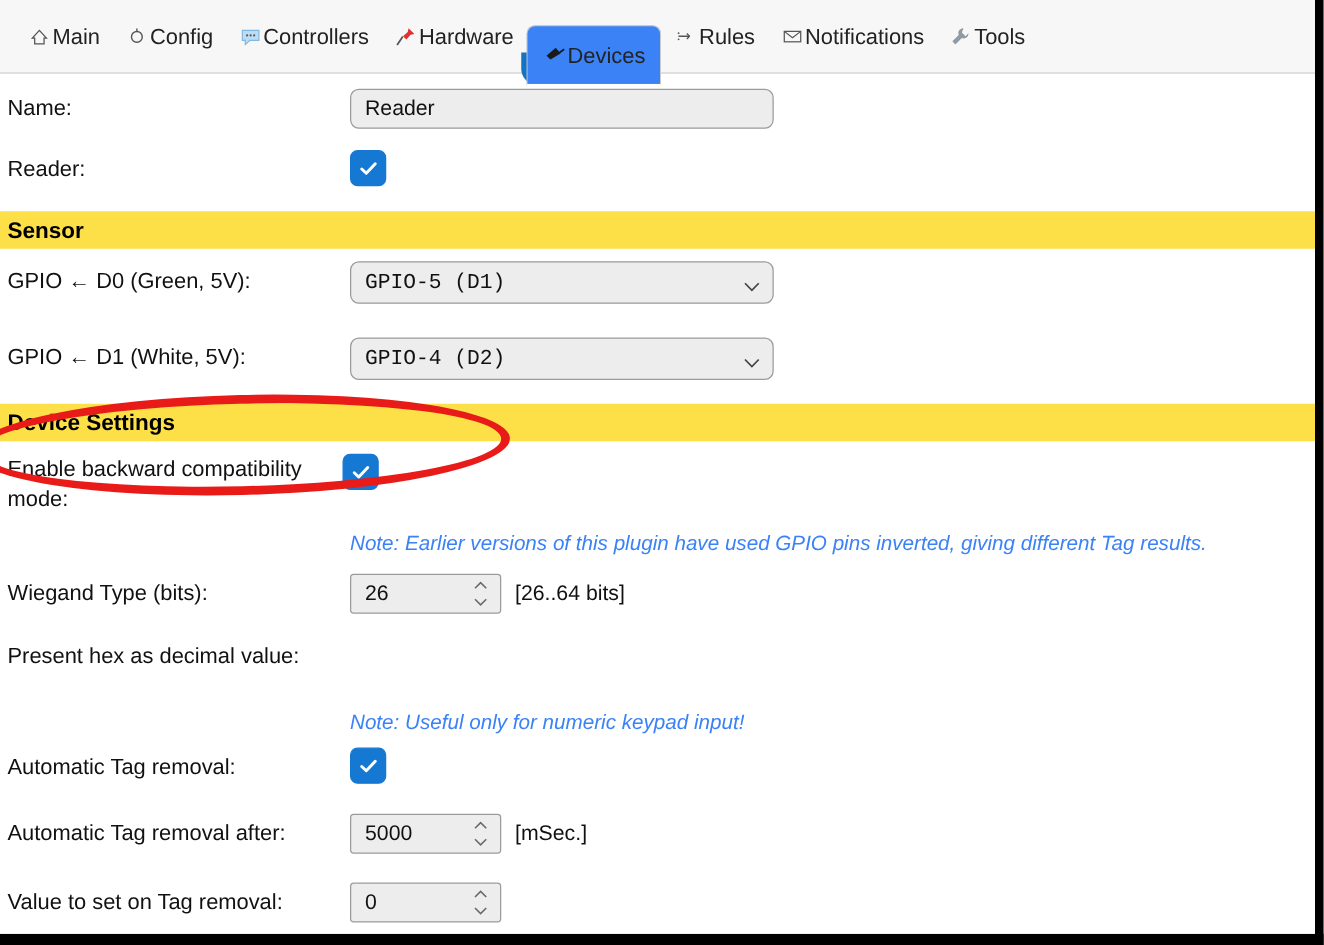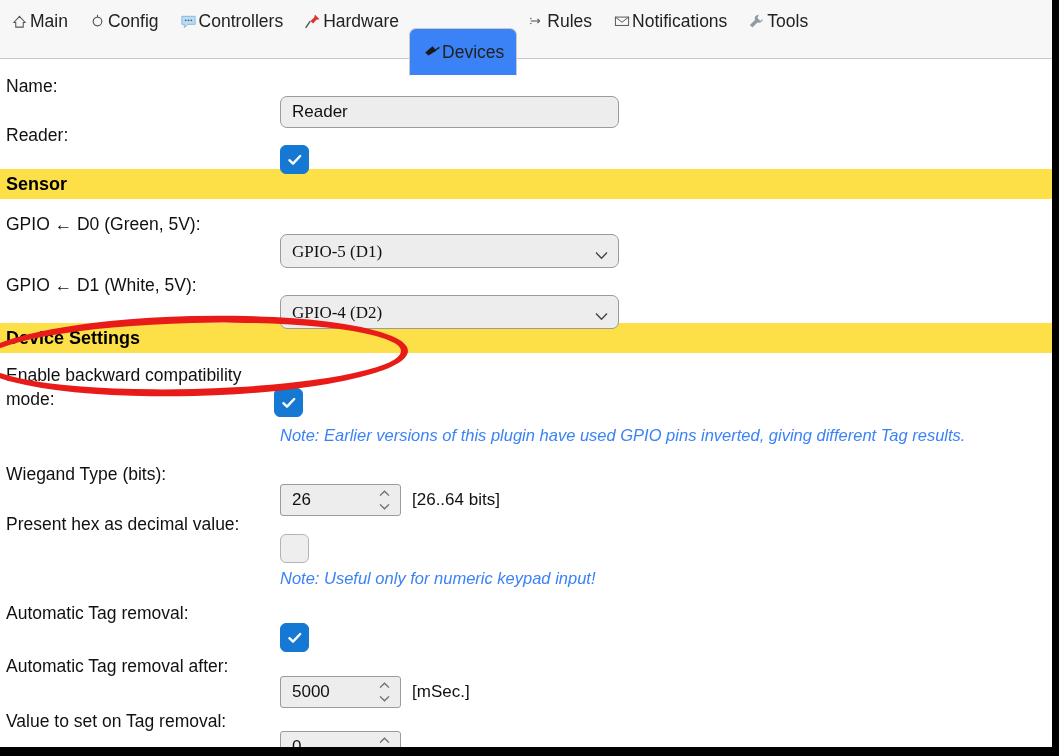--- a/index.html
+++ b/index.html
@@ -24,23 +24,23 @@
   
   .tabbar {
     position: relative;
     height: 59px;
     background: #f7f7f7;
     border-bottom: 1px solid #c9c9c9;
     box-sizing: border-box;
   }
   .tabs {
     display: flex;
-    align-items: flex-start;
+    align-items: center;
     height: 100%;
-    padding-left: 0;
+    padding-left: 12px;
   }
   .tab {
     display: flex;
     align-items: center;
     gap: 1px;
     font-size: 17.5px;
     color: #222222;
     padding: 0 10px;
     height: 42px;
     box-sizing: border-box;
@@ -110,21 +110,20 @@
     line-height: 22px;
     padding-top: 4px;
     box-sizing: border-box;
   }
   .row .label.two-line { line-height: 24px; }
   .row .field {
     flex: 1;
     display: flex;
     align-items: center;
     gap: 11px;
-    margin-top: 25px;
   }
 
   .sec-header {
     background: #fde047;
     font-size: 18px;
     font-weight: bold;
     color: #000000;
     padding: 6px 0 6px 6px;
     height: 30px;
     box-sizing: border-box;
@@ -152,21 +151,21 @@
     width: 339px;
     height: 34px;
   }
   .sel {
     width: 339px;
     height: 34px;
     box-sizing: border-box;
     background: #ededed;
     border: 1px solid #9b9b9b;
     border-radius: 7px;
-    font-family: Liberation Serif, serif;
+    font-family: Liberation Mono, monospace;
     font-size: 17px;
     color: #111111;
     padding: 0 26px 0 11px;
     appearance: none;
     -webkit-appearance: none;
     outline: none;
   }
   .sel-arrow {
     position: absolute;
     right: 11px;
@@ -434,21 +433,21 @@
               </svg>
             <svg width="11" height="7" viewBox="0 0 11 7">
                 <path d="M1 1.4 L5.5 5.8 L10 1.4" fill="none" stroke="#6a6a6a" stroke-width="1.3"></path>
               </svg>
           </span>
         </span>
         <span class="hint">[26..64 bits]</span>
       </div>
     </div>
 
-    <div class="row" style="height:49px;">
+    <div class="row" style="height:49px;flex-direction:column;">
       <div class="label">Present hex as decimal value:</div>
       <div class="field">
         <span class="cbox off"></span>
       </div>
     </div>
 
     <div class="note" style="padding-top:10px;padding-bottom:10px;">Note: Useful only for numeric keypad input!</div>
 
     <div class="row" style="height:49px;">
       <div class="label">Automatic Tag removal:</div>

